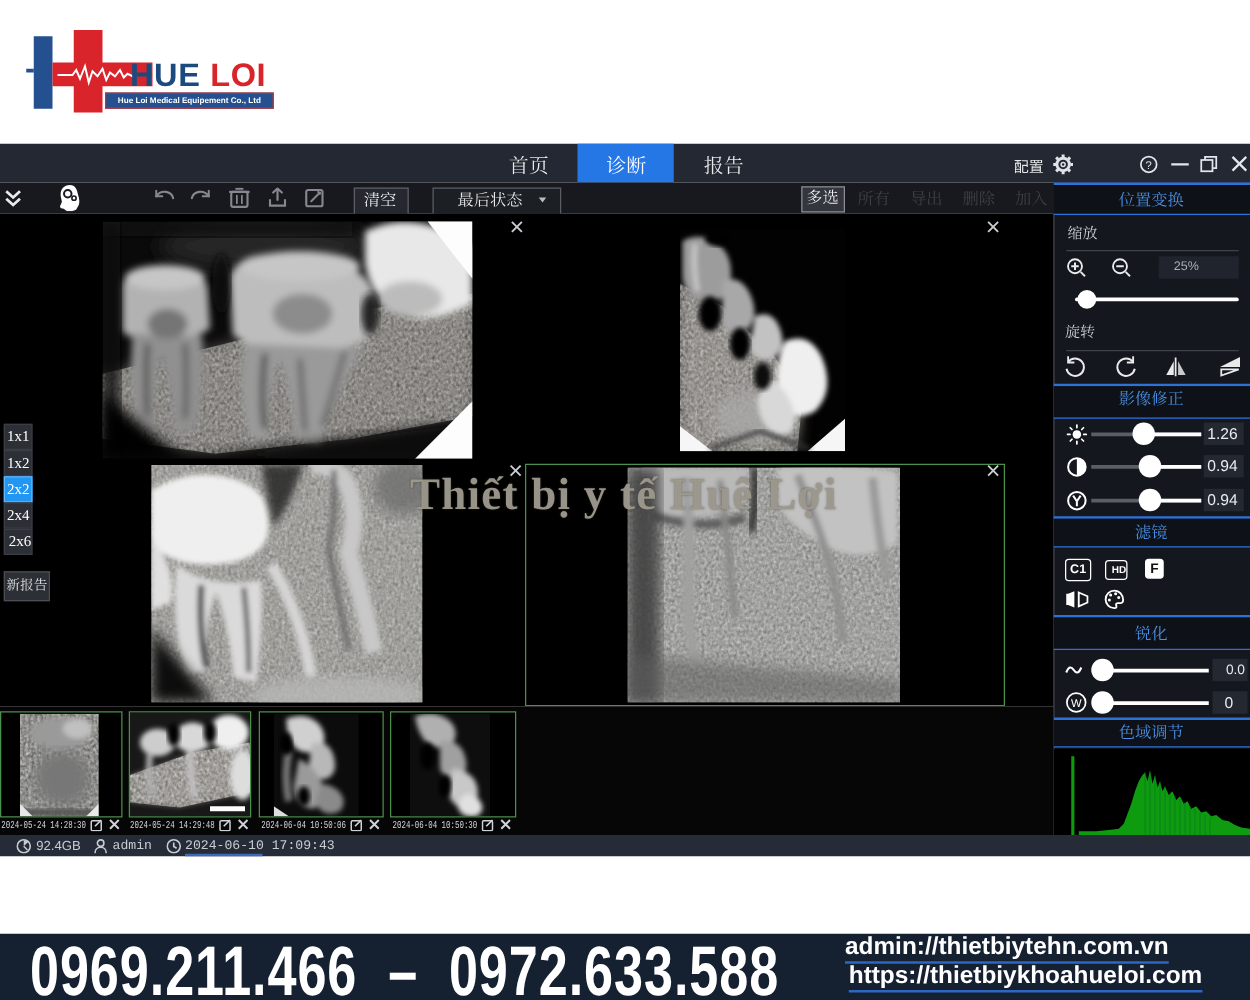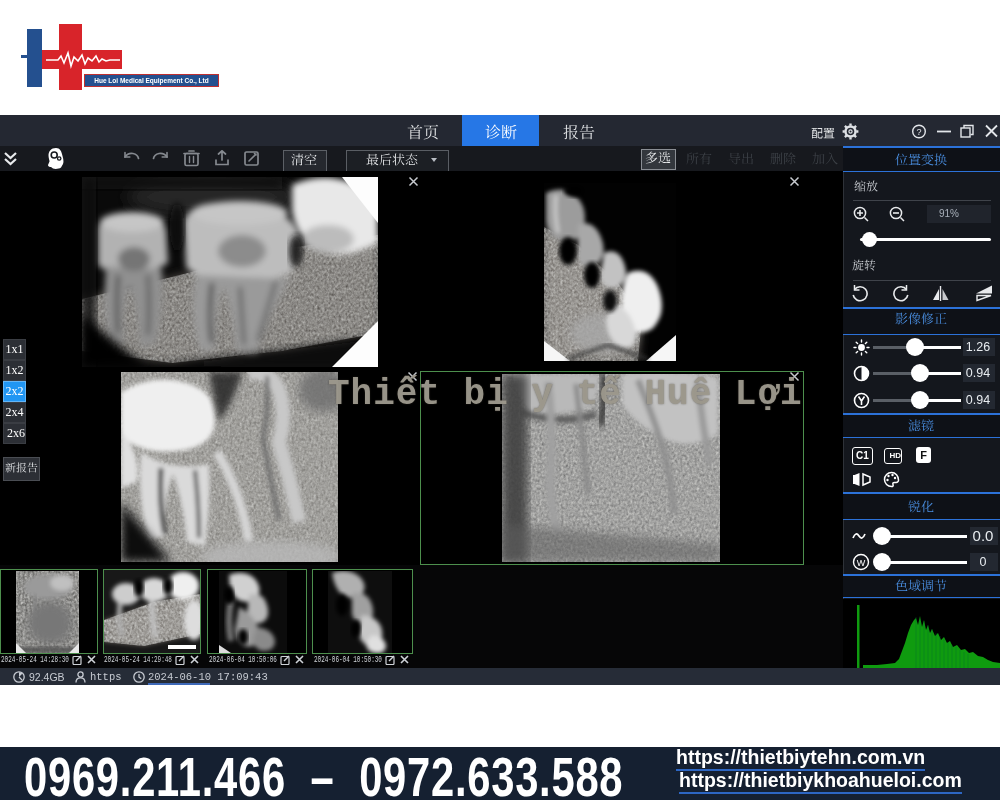--- a/index.html
+++ b/index.html
@@ -9,20 +9,21 @@
 <div style="position:absolute;left:0;top:0;width:1000px;height:115px;background:#fff"></div>
 
 <div style="position:absolute;left:20px;top:22px;width:210px;height:70px">
   <div style="position:absolute;left:7px;top:7px;width:15px;height:58px;background:#24508f"></div>
   <div style="position:absolute;left:1px;top:33px;width:6px;height:3px;background:#24508f"></div>
   <div style="position:absolute;left:39px;top:2px;width:23px;height:66px;background:#d8242a"></div>
   <div style="position:absolute;left:22px;top:28px;width:80px;height:19px;background:#d8242a"></div>
   <svg style="position:absolute;left:22px;top:28px" width="80" height="19" viewBox="0 0 80 19">
     <polyline points="4,10 16,10 19,6 22,13 26,3 29,16 32,7 36,11 40,5 43,14 46,8 50,11 54,6 57,12 60,9 64,11 68,10 78,10" fill="none" stroke="#fff" stroke-width="1.6"></polyline>
   </svg>
+  <div style="position:absolute;left:84px;top:23px;font-weight:bold;font-size:26px;letter-spacing:0.5px;color:#1b4a7e;white-space:nowrap">HUE <span style="color:#d8242a">LOI</span></div>
   <div style="position:absolute;left:64px;top:52px;width:133px;height:11px;background:#24508f;border:1px solid #c03030;color:#fff;font-size:6.5px;font-weight:bold;text-align:center;line-height:11px;white-space:nowrap">Hue Loi Medical Equipement Co., Ltd</div>
 </div>
 <div style="position:absolute;left:0;top:115px;width:1000px;height:31px;background:#242832"></div>
 <div style="position:absolute;left:462px;top:115px;width:77px;height:31px;background:#2677e6"></div>
 <div style="position:absolute;left:407px;top:124px;line-height:0;">
     <svg class="abs" width="32" height="16" viewBox="0 -14.1 32 16">
       <path fill="#e8eaec" d="M4.1 -13.3 3.9 -13.2C4.5 -12.6 5.3 -11.5 5.4 -10.7C6.6 -9.9 7.5 -12.2 4.1 -13.3ZM3.3 -8.0V1.2H3.5C3.9 1.2 4.3 0.9 4.3 0.8V0.1H11.6V1.1H11.8C12.1 1.1 12.7 0.9 12.7 0.8V-7.4C13.0 -7.4 13.2 -7.6 13.3 -7.7L12.0 -8.7L11.4 -8.0H7.4C7.8 -8.6 8.2 -9.3 8.6 -9.9H14.9C15.1 -9.9 15.3 -10.0 15.3 -10.2C14.7 -10.7 13.8 -11.4 13.8 -11.4L13.0 -10.4H9.7C10.5 -11.1 11.3 -11.9 11.8 -12.6C12.2 -12.6 12.4 -12.7 12.4 -12.9L10.8 -13.4C10.4 -12.5 9.8 -11.3 9.2 -10.4H0.6L0.8 -9.9H7.1C7.1 -9.3 7.0 -8.6 6.9 -8.0H4.4L3.3 -8.6ZM11.6 -7.6V-5.5H4.3V-7.6ZM4.3 -0.4V-2.5H11.6V-0.4ZM4.3 -3.0V-5.0H11.6V-3.0Z M25.1 -7.6 23.4 -7.7C23.4 -3.3 23.6 -0.7 16.7 1.0L16.8 1.3C24.5 -0.2 24.4 -2.9 24.5 -7.2C24.9 -7.2 25.0 -7.4 25.1 -7.6ZM24.5 -2.4 24.4 -2.2C26.2 -1.4 28.8 0.2 30.0 1.2C31.5 1.5 31.3 -1.0 24.5 -2.4ZM29.7 -13.3 29.0 -12.3H16.9L17.0 -11.8H23.0C22.9 -11.0 22.7 -10.1 22.6 -9.4H20.3L19.2 -9.9V-2.0H19.3C19.8 -2.0 20.2 -2.2 20.2 -2.4V-8.9H27.7V-2.2H27.9C28.2 -2.2 28.7 -2.5 28.8 -2.6V-8.8C29.0 -8.8 29.3 -8.9 29.4 -9.1L28.1 -10.0L27.6 -9.4H23.1C23.5 -10.0 23.9 -11.0 24.3 -11.8H30.7C31.0 -11.8 31.1 -11.9 31.2 -12.1C30.6 -12.6 29.7 -13.3 29.7 -13.3Z"></path>
     </svg>
   </div>
 <div style="position:absolute;left:485px;top:124px;line-height:0;">
@@ -325,21 +326,21 @@
   </svg>
 <svg class="abs" style="left:789px;top:176px" width="11" height="11" viewBox="0 0 11 11">
     <path d="M1.5 1.5l8 8M9.5 1.5l-8 8" stroke="#c9ccd1" stroke-width="1.5"></path>
   </svg>
 <svg class="abs" style="left:407px;top:371px" width="11" height="11" viewBox="0 0 11 11">
     <path d="M1.5 1.5l8 8M9.5 1.5l-8 8" stroke="#c9ccd1" stroke-width="1.5"></path>
   </svg>
 <svg class="abs" style="left:789px;top:371px" width="11" height="11" viewBox="0 0 11 11">
     <path d="M1.5 1.5l8 8M9.5 1.5l-8 8" stroke="#c9ccd1" stroke-width="1.5"></path>
   </svg>
-<div style="position:absolute;left:328px;top:374px;color:rgba(158,154,142,0.95);font-family:Liberation Mono, monospace;font-weight:bold;font-size:36px;white-space:nowrap;letter-spacing:1px;text-shadow:0 0 2px rgba(60,55,45,0.6)">Thiết bị y tế Huê Lợi</div>
+<div style="position:absolute;left:328px;top:374px;color:rgba(158,154,142,0.95);font-family:Liberation Serif, serif;font-weight:bold;font-size:36px;white-space:nowrap;letter-spacing:1px;text-shadow:0 0 2px rgba(60,55,45,0.6)">Thiết bị y tế Huê Lợi</div>
 <div style="position:absolute;left:3px;top:339px;width:21px;height:19px;background:#2c2f35;border:1px solid #3a3d43;color:#fff;font-family:'Liberation Serif',serif;font-size:12px;text-align:center;line-height:18px">1x1</div>
 <div style="position:absolute;left:3px;top:360px;width:21px;height:19px;background:#2c2f35;border:1px solid #3a3d43;color:#fff;font-family:'Liberation Serif',serif;font-size:12px;text-align:center;line-height:18px">1x2</div>
 <div style="position:absolute;left:3px;top:381px;width:21px;height:19px;background:#2196f3;border:1px solid #64b5f6;color:#fff;font-family:'Liberation Serif',serif;font-size:12px;text-align:center;line-height:18px">2x2</div>
 <div style="position:absolute;left:3px;top:402px;width:21px;height:19px;background:#2c2f35;border:1px solid #3a3d43;color:#fff;font-family:'Liberation Serif',serif;font-size:12px;text-align:center;line-height:18px">2x4</div>
 <div style="position:absolute;left:3px;top:423px;width:21px;height:19px;background:#2c2f35;border:1px solid #3a3d43;color:#fff;font-family:'Liberation Serif',serif;font-size:12px;text-align:right;line-height:18px">2x6</div>
 <div style="position:absolute;left:3px;top:457px;width:35px;height:22px;background:#2c2f35;border:1px solid #4a4d53"></div>
 <div style="position:absolute;left:5px;top:462px;line-height:0;">
     <svg class="abs" width="34" height="12" viewBox="0 -9.7 34 12">
       <path fill="#e8eaec" d="M2.6 -2.5 1.6 -2.9C1.4 -2.1 1.0 -0.8 0.4 -0.0L0.5 0.1C1.3 -0.6 1.9 -1.6 2.2 -2.4C2.5 -2.3 2.6 -2.4 2.6 -2.5ZM2.4 -9.3 2.2 -9.2C2.5 -8.9 2.9 -8.3 3.0 -7.9C3.7 -7.4 4.3 -8.7 2.4 -9.3ZM1.5 -7.3 1.4 -7.3C1.6 -6.8 1.9 -6.1 1.9 -5.5C2.5 -4.9 3.2 -6.2 1.5 -7.3ZM3.8 -2.8 3.7 -2.7C4.1 -2.2 4.5 -1.5 4.5 -0.9C5.1 -0.3 5.8 -1.8 3.8 -2.8ZM4.9 -8.3 4.4 -7.7H0.6L0.7 -7.3H5.5C5.7 -7.3 5.8 -7.4 5.8 -7.5C5.5 -7.9 4.9 -8.3 4.9 -8.3ZM4.9 -4.2 4.4 -3.6H3.4V-4.9H5.7C5.8 -4.9 5.9 -5.0 6.0 -5.1C5.6 -5.5 5.0 -5.9 5.0 -5.9L4.6 -5.3H3.9C4.2 -5.7 4.6 -6.3 4.8 -6.7C5.0 -6.7 5.2 -6.8 5.2 -6.9L4.1 -7.3C4.0 -6.7 3.8 -5.9 3.6 -5.3H0.4L0.5 -4.9H2.7V-3.6H0.7L0.8 -3.3H2.7V-0.2C2.7 -0.0 2.7 0.0 2.5 0.0C2.3 0.0 1.5 -0.1 1.5 -0.1V0.1C1.9 0.2 2.1 0.2 2.3 0.4C2.4 0.5 2.4 0.6 2.4 0.8C3.3 0.7 3.4 0.4 3.4 -0.2V-3.3H5.4C5.6 -3.3 5.7 -3.3 5.7 -3.5C5.4 -3.8 4.9 -4.2 4.9 -4.2ZM9.7 -6.1 9.2 -5.4H6.8V-7.8C7.9 -7.9 9.1 -8.2 9.9 -8.5C10.1 -8.4 10.3 -8.4 10.4 -8.5L9.5 -9.2C9.0 -8.9 7.9 -8.4 6.9 -8.1L6.1 -8.3V-4.7C6.1 -2.7 5.9 -0.8 4.4 0.7L4.5 0.8C6.6 -0.6 6.8 -2.8 6.8 -4.7V-5.1H8.4V0.9H8.6C8.9 0.9 9.2 0.7 9.2 0.6V-5.1H10.4C10.5 -5.1 10.6 -5.1 10.7 -5.2C10.3 -5.6 9.7 -6.1 9.7 -6.1Z M15.5 -9.0V0.9H15.6C16.0 0.9 16.2 0.7 16.2 0.6V-4.5H16.8C17.1 -3.2 17.6 -2.0 18.3 -1.1C17.8 -0.4 17.1 0.2 16.3 0.7L16.4 0.9C17.3 0.5 18.1 -0.1 18.6 -0.7C19.2 -0.1 19.9 0.5 20.7 0.9C20.9 0.5 21.1 0.4 21.4 0.3L21.4 0.2C20.5 -0.1 19.7 -0.6 19.0 -1.2C19.7 -2.2 20.2 -3.3 20.4 -4.4C20.7 -4.4 20.8 -4.5 20.9 -4.6L20.1 -5.3L19.7 -4.8H16.2V-8.3H19.6C19.6 -7.2 19.4 -6.5 19.3 -6.3C19.2 -6.3 19.1 -6.2 18.9 -6.2C18.7 -6.2 18.0 -6.3 17.6 -6.3V-6.1C18.0 -6.1 18.4 -6.0 18.5 -5.9C18.7 -5.8 18.7 -5.6 18.7 -5.5C19.1 -5.5 19.4 -5.6 19.7 -5.7C20.1 -6.0 20.2 -6.8 20.3 -8.2C20.5 -8.2 20.6 -8.3 20.7 -8.4L19.9 -9.0L19.5 -8.6H16.3ZM14.4 -7.3 14.0 -6.7H13.7V-8.8C13.9 -8.8 14.0 -8.9 14.1 -9.1L13.0 -9.2V-6.7H11.4L11.5 -6.4H13.0V-4.1C12.3 -3.8 11.7 -3.6 11.4 -3.5L11.8 -2.6C11.9 -2.6 12.0 -2.8 12.0 -2.9L13.0 -3.5V-0.3C13.0 -0.1 12.9 -0.1 12.7 -0.1C12.5 -0.1 11.5 -0.2 11.5 -0.2V0.0C11.9 0.1 12.2 0.2 12.4 0.3C12.5 0.4 12.6 0.6 12.6 0.9C13.6 0.8 13.7 0.4 13.7 -0.2V-3.9L15.2 -4.8L15.1 -4.9L13.7 -4.3V-6.4H15.0C15.1 -6.4 15.2 -6.5 15.2 -6.6C14.9 -6.9 14.4 -7.3 14.4 -7.3ZM18.6 -1.6C17.9 -2.4 17.3 -3.4 17.0 -4.5H19.7C19.5 -3.5 19.2 -2.5 18.6 -1.6Z M30.0 -2.9V-0.3H25.0V-2.9ZM24.3 -3.3V0.9H24.4C24.7 0.9 25.0 0.7 25.0 0.6V0.0H30.0V0.8H30.1C30.3 0.8 30.7 0.6 30.7 0.6V-2.8C30.9 -2.8 31.1 -2.9 31.2 -3.0L30.3 -3.7L29.9 -3.3H25.1L24.3 -3.6ZM24.7 -9.1C24.5 -7.8 23.9 -6.3 23.3 -5.4L23.5 -5.3C23.9 -5.7 24.4 -6.4 24.8 -7.0H27.1V-4.9H22.5L22.6 -4.6H32.2C32.4 -4.6 32.5 -4.6 32.5 -4.8C32.1 -5.1 31.5 -5.6 31.5 -5.6L31.0 -4.9H27.9V-7.0H31.4C31.5 -7.0 31.6 -7.1 31.6 -7.2C31.3 -7.5 30.6 -8.0 30.6 -8.0L30.1 -7.3H27.9V-8.8C28.1 -8.8 28.2 -9.0 28.3 -9.1L27.1 -9.2V-7.3H24.9C25.1 -7.7 25.3 -8.2 25.5 -8.6C25.7 -8.6 25.8 -8.7 25.9 -8.8Z"></path>
     </svg>
@@ -362,21 +363,21 @@
 <svg class="abs" style="left:853px;top:206px" width="60" height="17" viewBox="0 0 60 17">
     <g fill="none" stroke="#e8eaec" stroke-width="1.5">
       <circle cx="7" cy="7" r="5.6"></circle>
       <path d="M11.5 11.5L15 15"></path>
       <path d="M4 7h6M7 4v6" stroke-width="1.6"></path>
     <circle cx="43" cy="7" r="5.6"></circle>
       <path d="M47.5 11.5L51 15"></path>
       <path d="M40 7h6" stroke-width="1.6"></path>
     </g>
   </svg>
-<div style="position:absolute;left:927px;top:205px;width:64px;height:18px;background:#20242c;color:#a8b0ba;font-size:10px;line-height:18px;text-align:left;padding-left:12px;box-sizing:border-box">91%</div>
+<div style="position:absolute;left:927px;top:205px;width:64px;height:18px;background:#20242c;color:#a8b0ba;font-size:10px;line-height:18px;text-align:left;padding-left:12px;box-sizing:border-box">25%</div>
 <div style="position:absolute;left:860px;top:238px;width:131px;height:3px;background:#fff;border-radius:2px"></div>
 <div style="position:absolute;left:862px;top:232px;width:15px;height:15px;background:#fff;border-radius:50%"></div>
 <div style="position:absolute;left:852px;top:259px;line-height:0;">
     <svg class="abs" width="24" height="12" viewBox="0 -10.6 24 12">
       <path fill="#cfd3d8" d="M2.0 -10.1 1.9 -10.0C2.4 -9.5 2.8 -8.7 2.8 -8.1C3.6 -7.4 4.4 -9.1 2.0 -10.1ZM4.6 -8.4 4.1 -7.7H0.5L0.6 -7.4H2.0C1.9 -4.6 1.9 -1.6 0.4 0.7L0.6 0.9C2.1 -0.8 2.6 -2.9 2.7 -5.2H4.1C4.0 -2.2 3.7 -0.6 3.4 -0.3C3.3 -0.2 3.2 -0.2 3.0 -0.2C2.7 -0.2 2.1 -0.2 1.7 -0.2L1.7 -0.0C2.1 0.0 2.4 0.1 2.6 0.2C2.7 0.4 2.7 0.6 2.7 0.8C3.2 0.8 3.6 0.7 3.9 0.4C4.4 -0.2 4.7 -1.8 4.8 -5.1C5.0 -5.1 5.2 -5.2 5.3 -5.3L4.4 -6.0L3.9 -5.5H2.7C2.8 -6.1 2.8 -6.7 2.8 -7.4H5.3C5.5 -7.4 5.6 -7.4 5.6 -7.5C5.2 -7.9 4.6 -8.4 4.6 -8.4ZM10.5 -8.8 10.0 -8.1H6.8C7.0 -8.5 7.2 -9.0 7.4 -9.5C7.7 -9.5 7.8 -9.6 7.8 -9.7L6.6 -10.1C6.3 -8.5 5.7 -7.1 5.1 -6.1L5.2 -6.0C5.8 -6.4 6.2 -7.0 6.6 -7.7H11.2C11.4 -7.7 11.5 -7.8 11.5 -7.9C11.2 -8.3 10.5 -8.8 10.5 -8.8ZM10.3 -4.1 9.8 -3.4H8.6V-5.9H10.1C9.9 -5.5 9.7 -4.9 9.5 -4.5L9.6 -4.5C10.1 -4.8 10.7 -5.4 11.0 -5.8C11.2 -5.8 11.3 -5.8 11.4 -5.9L10.6 -6.8L10.1 -6.3H5.7L5.8 -5.9H7.8V-0.4C7.2 -0.7 6.7 -1.3 6.4 -2.2C6.5 -2.8 6.6 -3.4 6.7 -4.1C7.0 -4.1 7.1 -4.2 7.1 -4.4L6.0 -4.5C5.9 -2.1 5.3 -0.3 4.1 0.9L4.2 1.0C5.2 0.4 5.9 -0.6 6.3 -1.8C6.9 0.1 8.0 0.7 9.7 0.7C10.1 0.7 10.8 0.7 11.2 0.7C11.2 0.4 11.3 0.1 11.6 0.1V-0.1C11.1 -0.1 10.2 -0.1 9.8 -0.1C9.3 -0.1 8.9 -0.1 8.6 -0.2V-3.1H10.9C11.1 -3.1 11.2 -3.1 11.3 -3.3C10.9 -3.6 10.3 -4.1 10.3 -4.1Z M15.7 -9.7 14.6 -10.0C14.5 -9.5 14.3 -8.7 14.1 -8.0H12.6L12.6 -7.6H14.0C13.7 -6.6 13.4 -5.6 13.1 -4.9C12.9 -4.8 12.7 -4.8 12.6 -4.7L13.4 -4.0L13.8 -4.4H14.9V-2.4C13.9 -2.2 13.1 -2.0 12.6 -1.9L13.2 -0.9C13.3 -0.9 13.4 -1.1 13.5 -1.2L14.9 -1.7V0.9H15.0C15.4 0.9 15.6 0.8 15.6 0.7V-2.0C16.5 -2.3 17.1 -2.6 17.7 -2.8L17.6 -3.0L15.6 -2.6V-4.4H17.2C17.3 -4.4 17.4 -4.5 17.5 -4.6C17.1 -4.9 16.6 -5.4 16.6 -5.4L16.1 -4.8H15.6V-6.4C15.9 -6.4 16.0 -6.5 16.1 -6.7L14.9 -6.8V-4.8H13.8C14.1 -5.6 14.4 -6.6 14.7 -7.6H17.1C17.3 -7.6 17.4 -7.7 17.4 -7.8C17.0 -8.1 16.4 -8.6 16.4 -8.6L15.9 -8.0H14.9C15.0 -8.5 15.2 -9.0 15.3 -9.4C15.6 -9.4 15.7 -9.5 15.7 -9.7ZM22.2 -8.6 21.8 -8.0H20.1C20.3 -8.6 20.4 -9.1 20.4 -9.5C20.7 -9.5 20.9 -9.6 20.9 -9.8L19.8 -10.1C19.7 -9.6 19.5 -8.8 19.4 -8.0H17.6L17.7 -7.6H19.3L18.9 -5.8H17.0L17.1 -5.5H18.8C18.7 -4.9 18.5 -4.3 18.4 -3.9C18.2 -3.8 18.0 -3.7 17.9 -3.7L18.7 -3.0L19.1 -3.4H21.5C21.2 -2.7 20.7 -1.7 20.4 -1.1C19.8 -1.3 19.0 -1.6 18.1 -1.8L18.0 -1.7C19.2 -1.1 20.9 -0.0 21.6 0.9C22.3 1.2 22.5 0.1 20.6 -0.9C21.3 -1.6 22.0 -2.6 22.4 -3.3C22.7 -3.3 22.8 -3.3 22.9 -3.4L22.0 -4.2L21.5 -3.7H19.1L19.6 -5.5H23.3C23.4 -5.5 23.6 -5.5 23.6 -5.7C23.2 -6.0 22.7 -6.4 22.7 -6.4L22.2 -5.8H19.6L20.1 -7.6H22.8C23.0 -7.6 23.1 -7.7 23.1 -7.8C22.8 -8.1 22.2 -8.6 22.2 -8.6Z"></path>
     </svg>
   </div>
 <div style="position:absolute;left:853px;top:280px;width:138px;height:1px;background:#3f434a"></div>
 <svg class="abs" style="left:851px;top:284px" width="144" height="18" viewBox="0 0 144 18">
     <g fill="none" stroke="#e8eaec" stroke-width="1.6">
@@ -464,21 +465,21 @@
 <div style="position:absolute;left:843px;top:494px;width:157px;height:25px;background:#0e1117"></div>
 <div style="position:absolute;left:908px;top:500px;line-height:0;">
     <svg class="abs" width="26" height="14" viewBox="0 -11.4 26 14">
       <path fill="#4a8fe2" d="M5.9 -10.8 5.7 -10.7C6.3 -10.1 6.9 -9.1 7.1 -8.4C7.9 -7.7 8.6 -9.5 5.9 -10.8ZM6.3 -3.9V-4.2H7.0C7.0 -2.4 6.6 -0.6 3.8 0.8L3.9 1.0C7.3 -0.4 7.7 -2.2 7.9 -4.2H8.8V-0.2C8.8 0.4 9.0 0.6 9.8 0.6H10.7C12.2 0.6 12.5 0.4 12.5 0.1C12.5 -0.1 12.5 -0.2 12.2 -0.3L12.2 -2.0H12.0C11.9 -1.3 11.8 -0.5 11.7 -0.3C11.6 -0.2 11.6 -0.2 11.5 -0.2C11.4 -0.2 11.1 -0.2 10.8 -0.2H10.0C9.7 -0.2 9.6 -0.2 9.6 -0.4V-4.2H10.4V-3.8H10.5C10.8 -3.8 11.2 -4.0 11.2 -4.1V-7.6C11.4 -7.7 11.6 -7.8 11.7 -7.9L10.7 -8.6L10.3 -8.1H9.2C9.8 -8.8 10.4 -9.5 10.8 -10.1C11.1 -10.1 11.3 -10.2 11.3 -10.3L10.0 -10.8C9.8 -10.0 9.3 -8.9 8.9 -8.1H6.4L5.5 -8.5V-3.6H5.6C5.9 -3.6 6.3 -3.8 6.3 -3.9ZM10.4 -7.7V-4.6H6.3V-7.7ZM2.7 -10.3C3.0 -10.3 3.2 -10.4 3.2 -10.6L1.9 -11.0C1.7 -9.6 1.0 -7.4 0.3 -6.2L0.5 -6.1C1.1 -6.8 1.7 -7.8 2.1 -8.8H4.9C5.1 -8.8 5.2 -8.8 5.3 -9.0C4.9 -9.3 4.3 -9.8 4.3 -9.8L3.8 -9.1H2.3C2.5 -9.6 2.6 -9.9 2.7 -10.3ZM4.0 -7.5 3.5 -6.9H1.1L1.2 -6.5H2.4V-4.6H0.4L0.5 -4.2H2.4V-0.9C2.4 -0.7 2.3 -0.6 1.9 -0.3L2.8 0.6C2.8 0.5 2.9 0.3 3.0 0.1C3.9 -0.9 4.7 -1.8 5.1 -2.3L5.0 -2.5C4.4 -2.0 3.7 -1.5 3.1 -1.1V-4.2H5.0C5.1 -4.2 5.2 -4.3 5.3 -4.4C4.9 -4.8 4.3 -5.3 4.3 -5.3L3.8 -4.6H3.1V-6.5H4.6C4.8 -6.5 4.9 -6.6 5.0 -6.7C4.6 -7.1 4.0 -7.5 4.0 -7.5Z M23.7 -8.6C22.9 -7.4 21.7 -6.1 20.3 -4.9V-10.2C20.6 -10.2 20.7 -10.3 20.7 -10.5L19.4 -10.7V-4.2C18.5 -3.5 17.6 -2.8 16.6 -2.3L16.8 -2.1C17.7 -2.5 18.6 -3.0 19.4 -3.5V-0.5C19.4 0.4 19.8 0.6 21.0 0.6H22.6C25.0 0.6 25.5 0.5 25.5 0.1C25.5 -0.1 25.4 -0.2 25.1 -0.4L25.1 -2.3H24.9C24.7 -1.4 24.5 -0.6 24.4 -0.4C24.3 -0.3 24.3 -0.2 24.1 -0.2C23.9 -0.2 23.3 -0.2 22.6 -0.2H21.1C20.4 -0.2 20.3 -0.3 20.3 -0.7V-4.1C21.9 -5.3 23.3 -6.6 24.3 -7.7C24.6 -7.6 24.7 -7.6 24.8 -7.7ZM16.9 -10.9C16.1 -8.2 14.6 -5.6 13.3 -4.0L13.5 -3.9C14.1 -4.5 14.8 -5.2 15.4 -6.0V1.0H15.6C15.9 1.0 16.2 0.8 16.3 0.7V-6.7C16.5 -6.8 16.6 -6.9 16.7 -7.0L16.2 -7.2C16.8 -8.1 17.3 -9.1 17.8 -10.1C18.1 -10.1 18.2 -10.2 18.3 -10.4Z"></path>
     </svg>
   </div>
 <div style="position:absolute;left:843px;top:519px;width:157px;height:1px;background:#2c72d9"></div>
 <div style="position:absolute;left:882px;top:535px;width:85px;height:3px;background:#fff"></div>
 <div style="position:absolute;left:873px;top:527px;width:18px;height:18px;background:#fff;border-radius:50%"></div>
 <div style="position:absolute;left:970px;top:527px;width:28px;height:18px;background:#232831"></div>
-<div style="position:absolute;left:970px;top:527px;width:26px;height:18px;color:#e8ecf0;font-size:15px;line-height:18px;text-align:center">0.0</div>
+<div style="position:absolute;left:970px;top:527px;width:26px;height:18px;color:#e8ecf0;font-size:11px;line-height:18px;text-align:right">0.0</div>
 <div style="position:absolute;left:882px;top:561px;width:85px;height:3px;background:#fff"></div>
 <div style="position:absolute;left:873px;top:553px;width:18px;height:18px;background:#fff;border-radius:50%"></div>
 <div style="position:absolute;left:970px;top:553px;width:28px;height:18px;background:#232831"></div>
 <div style="position:absolute;left:970px;top:553px;width:26px;height:18px;color:#e8ecf0;font-size:12.5px;line-height:18px;text-align:center">0</div>
 <svg class="abs" style="left:852px;top:528px" width="18" height="16" viewBox="0 0 18 16">
     <path d="M1 10c2-5 4-5 6-2s4 3 6-2" fill="none" stroke="#fff" stroke-width="1.7"></path>
   </svg>
 <svg class="abs" style="left:852px;top:553px" width="18" height="18" viewBox="0 0 18 18">
     <circle cx="9" cy="9" r="7.5" fill="none" stroke="#fff" stroke-width="1.4"></circle>
     <text x="9" y="12.5" text-anchor="middle" font-size="9" fill="#fff" font-family="Liberation Sans">W</text>
@@ -675,24 +676,24 @@
     <path d="M6 6V1.2A4.8 4.8 0 019.5 2.5z" fill="#c7cbd2"></path>
     <path d="M6 6l3 3" stroke="#c7cbd2" stroke-width="1.2"></path>
   </svg>
 <div style="position:absolute;left:29px;top:671px;color:#c7cbd2;font-family:Liberation Sans, sans-serif;font-size:10.5px">92.4GB</div>
 <svg class="abs" style="left:75px;top:671px" width="11" height="12" viewBox="0 0 11 12">
     <g fill="none" stroke="#c7cbd2" stroke-width="1.3">
       <circle cx="5.5" cy="3.5" r="2.6"></circle>
       <path d="M1 11.5c0-3 2-4.7 4.5-4.7S10 8.5 10 11.5"></path>
     </g>
   </svg>
-<div style="position:absolute;left:90px;top:671px;color:#c7cbd2;font-family:'Liberation Mono',monospace;font-size:10.5px">https</div>
+<div style="position:absolute;left:90px;top:671px;color:#c7cbd2;font-family:'Liberation Mono',monospace;font-size:10.5px">admin</div>
 <svg class="abs" style="left:133px;top:671px" width="12" height="12" viewBox="0 0 12 12">
     <g fill="none" stroke="#c7cbd2" stroke-width="1.3">
       <circle cx="6" cy="6" r="5.2"></circle>
       <path d="M6 3v3.2l2.3 1.4"></path>
     </g>
   </svg>
 <div style="position:absolute;left:148px;top:671px;color:#c7cbd2;font-family:'Liberation Mono',monospace;font-size:10.5px">2024-06-10 17:09:43</div>
 <div style="position:absolute;left:148px;top:683px;width:62px;height:2px;background:#3e69b8"></div>
 <div style="position:absolute;left:0;top:747px;width:1000px;height:53px;background:#152031"></div>
 <div style="position:absolute;left:24px;top:744px;color:#fff;font-weight:bold;font-size:56px;letter-spacing:1px;white-space:nowrap;transform:scaleX(0.745);transform-origin:left">0969.211.466 &nbsp;–&nbsp; 0972.633.588</div>
-<div style="position:absolute;left:676px;top:746px;color:#fff;font-weight:bold;font-size:19.5px;white-space:nowrap;border-bottom:2px solid #2d66c3;padding-bottom:0px">https://thietbiytehn.com.vn</div>
+<div style="position:absolute;left:676px;top:746px;color:#fff;font-weight:bold;font-size:19.5px;white-space:nowrap;border-bottom:2px solid #2d66c3;padding-bottom:0px">admin://thietbiytehn.com.vn</div>
 <div style="position:absolute;left:679px;top:769px;color:#fff;font-weight:bold;font-size:19.5px;white-space:nowrap;border-bottom:2px solid #2d66c3">https://thietbiykhoahueloi.com</div>
 </body></html>

